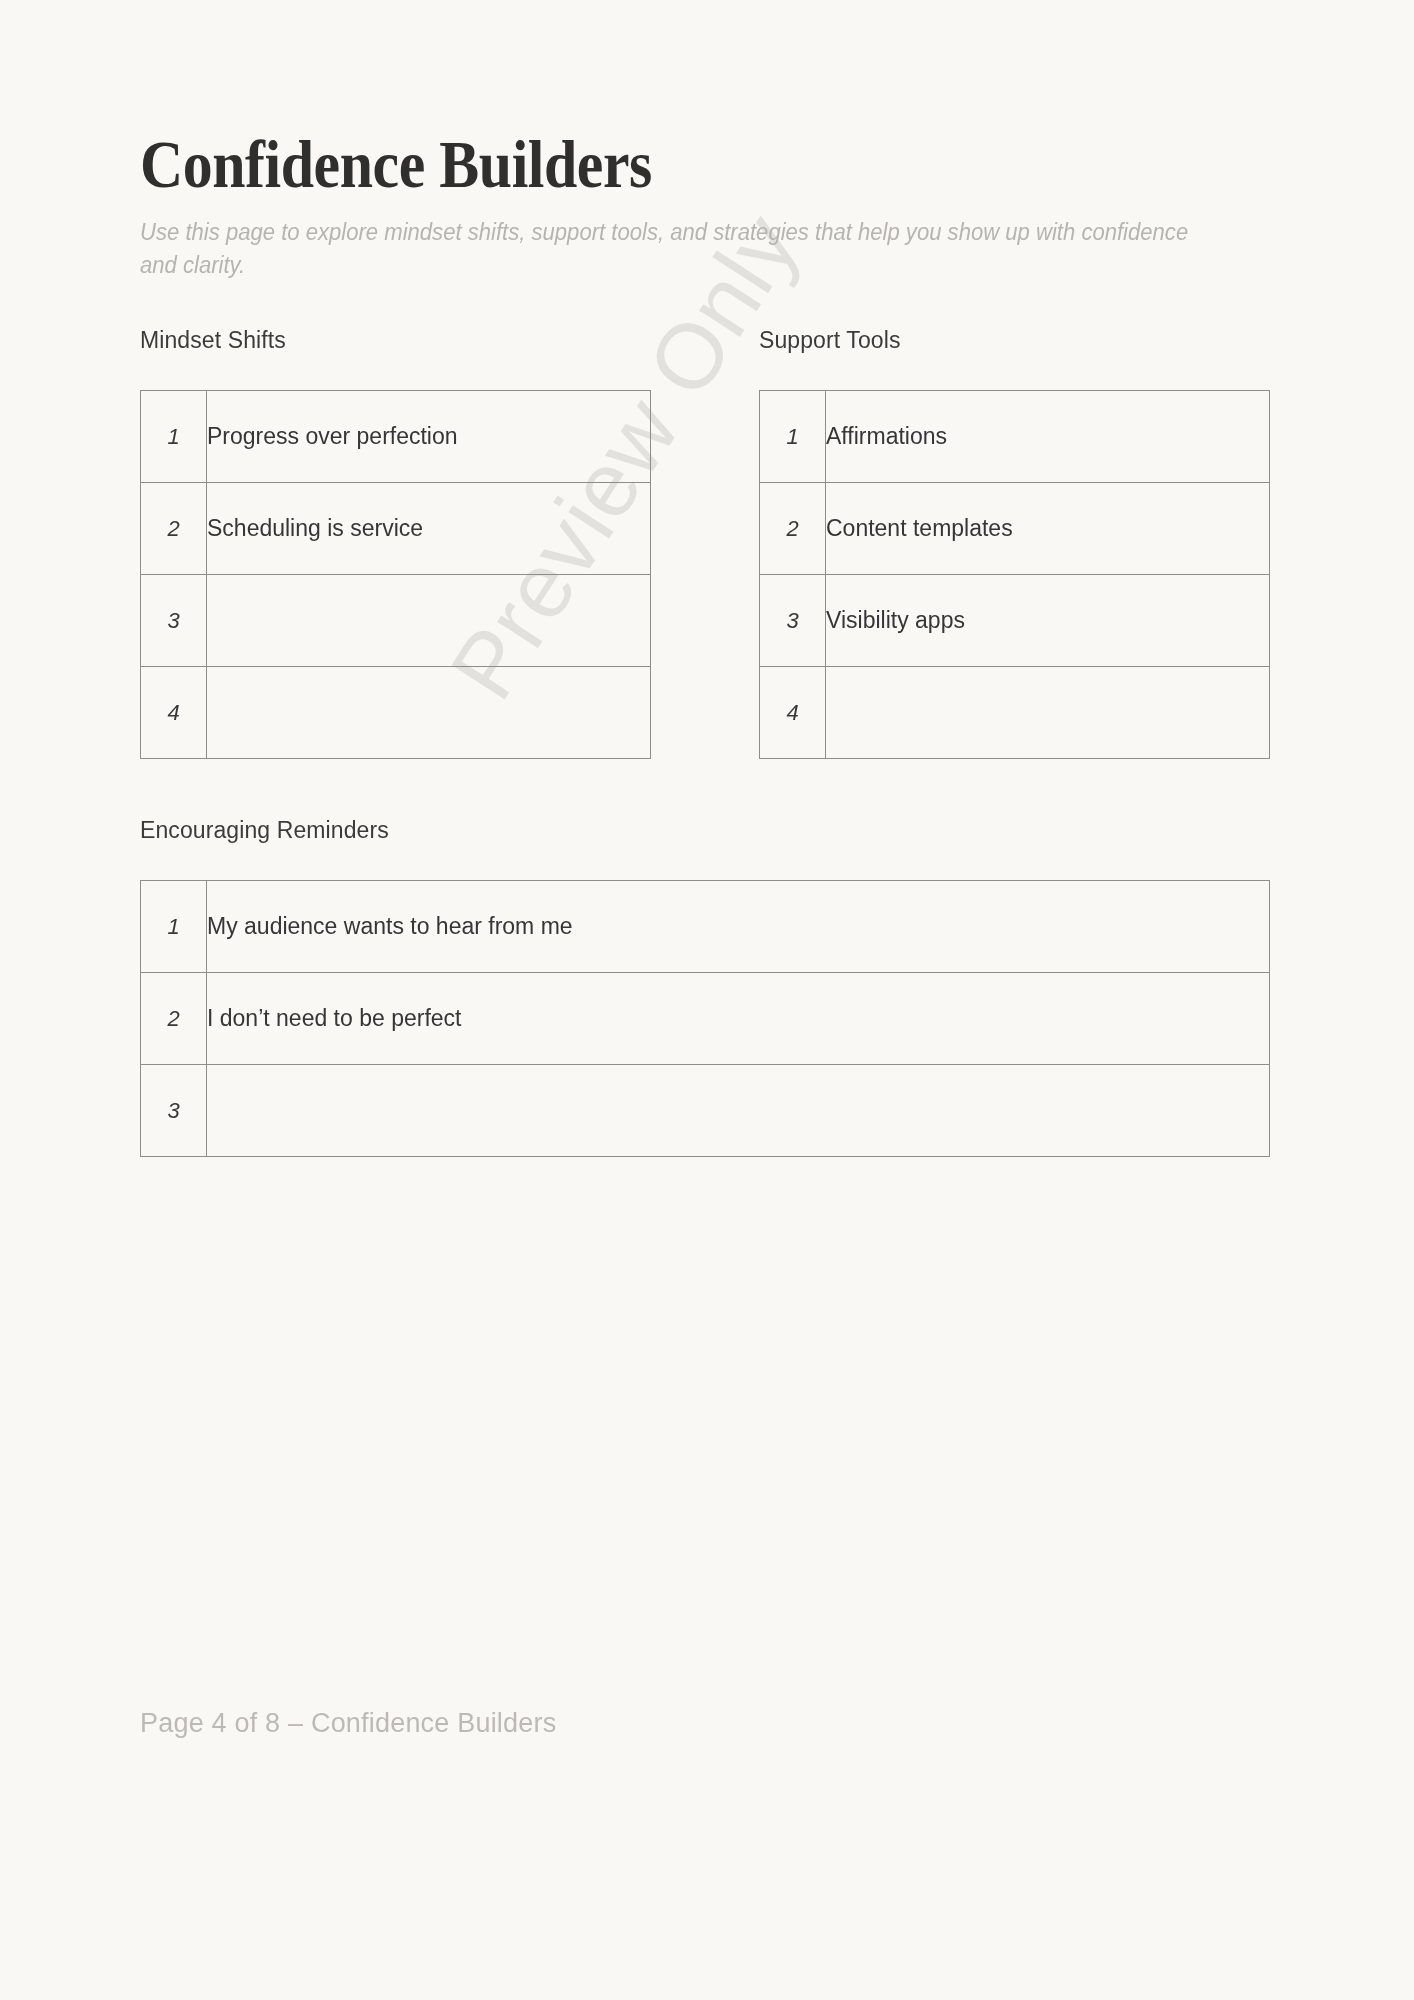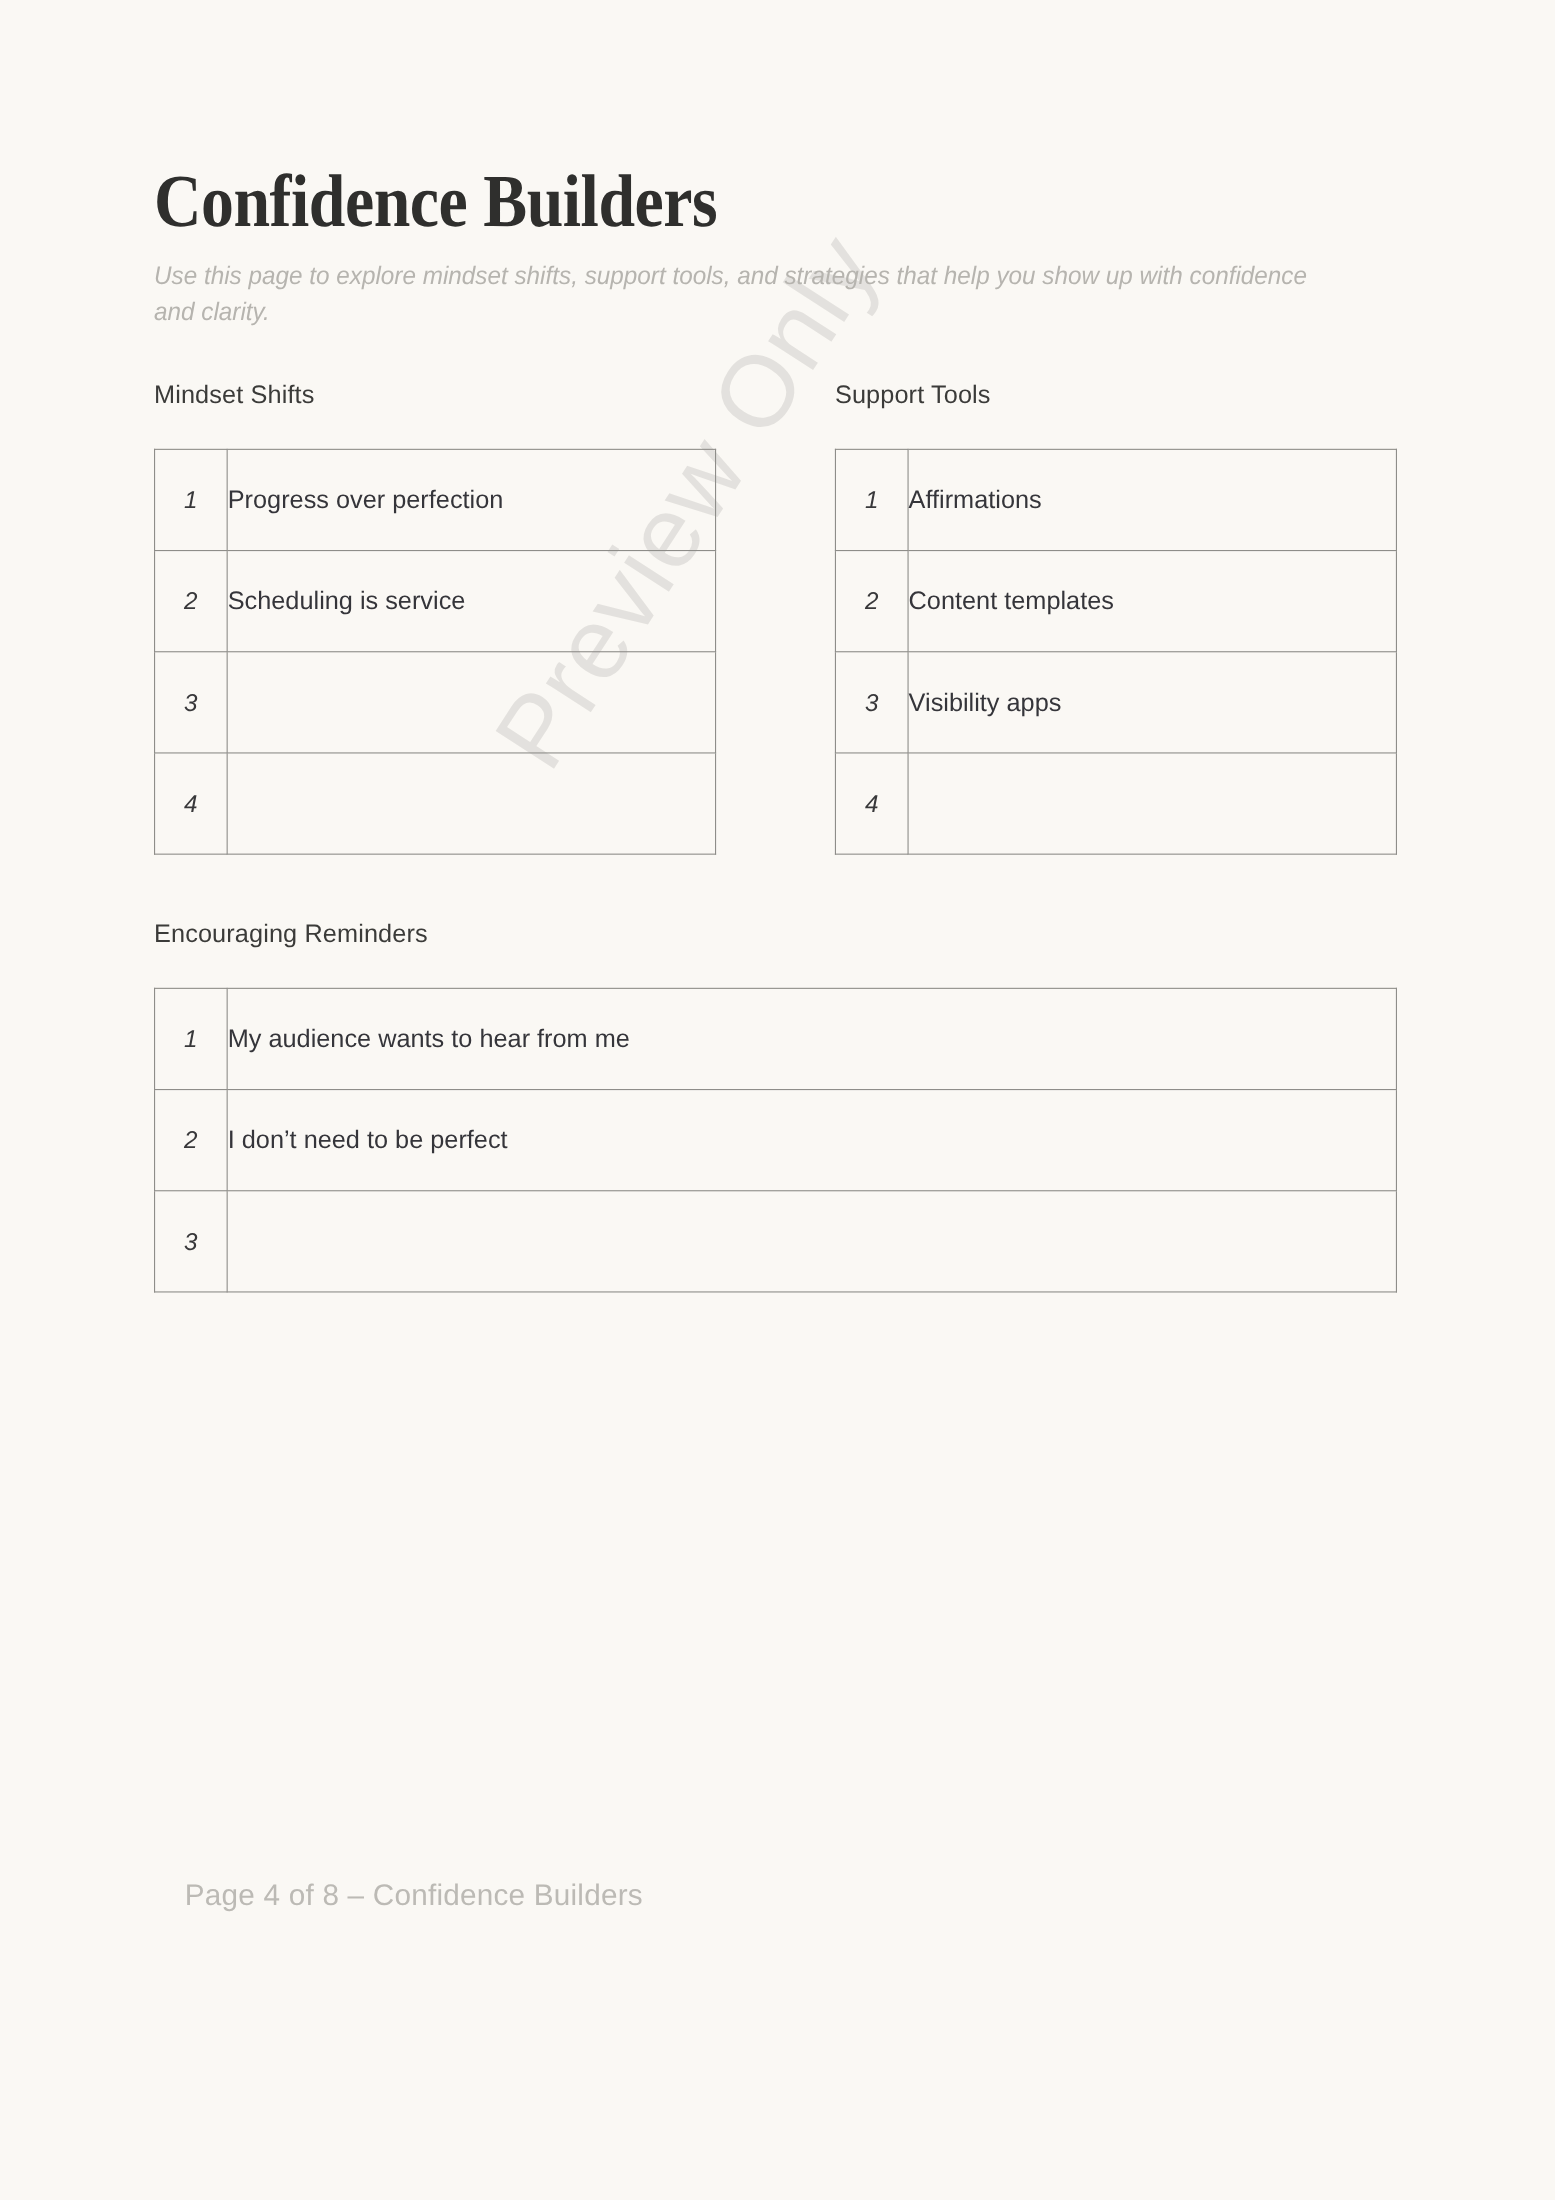--- a/index.html
+++ b/index.html
@@ -12,21 +12,21 @@
   }
   .page {
     position:absolute;
     left:0; top:0;
     width:1414px; height:2000px;
     padding:0;
   }
   .content {
     position:absolute;
     left:140px;
-    top:148px;
+    top:130px;
     width:1130px;
   }
 
   
   .title {
     font-family:"Liberation Serif", serif;
     font-weight:700;
     font-size:68px;
     line-height:1.0;
     color:#2f2f2d;
@@ -127,21 +127,20 @@
     color:#050505;
     letter-spacing:-0.6px;
     transform:translateY(-22px) scaleX(0.95);
     transform-origin:left center;
   }
   .page-note {
     margin-top:28px;
     font-size:27px;
     color:#bcbab5;
     letter-spacing:0.2px;
-    margin-left:28px;
   }
 </style>
 </head>
 <body>
 
 <div class="page">
 
   <div class="watermark">Preview Only</div>
 
   <div class="content">

